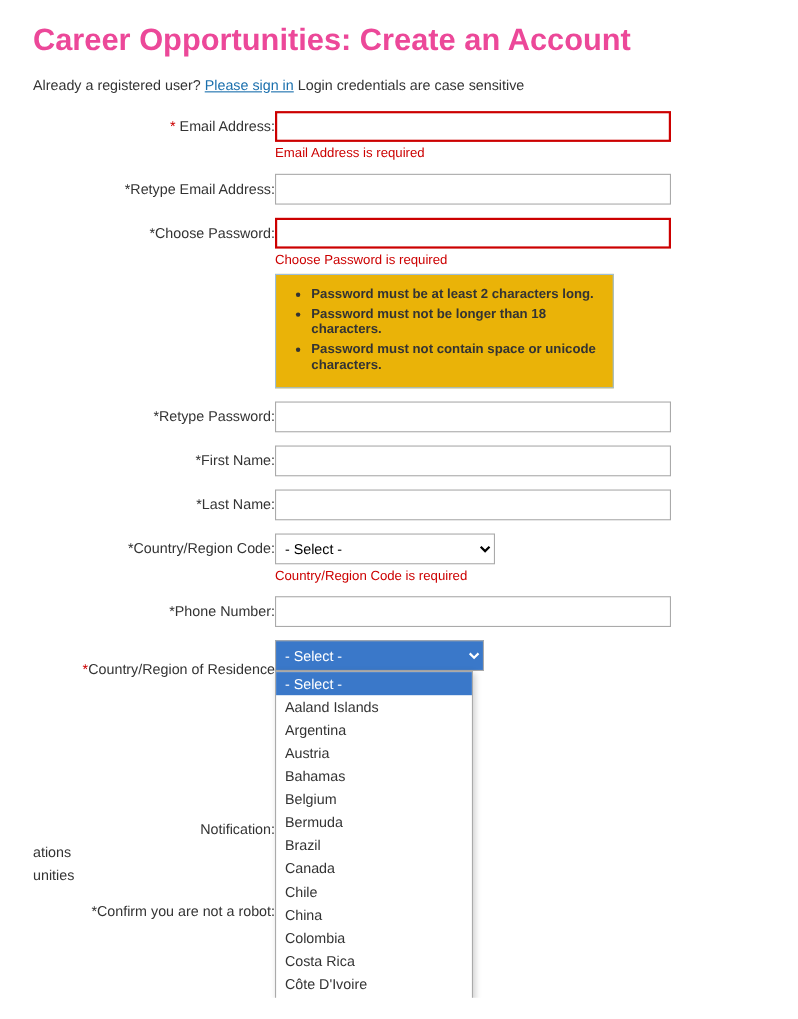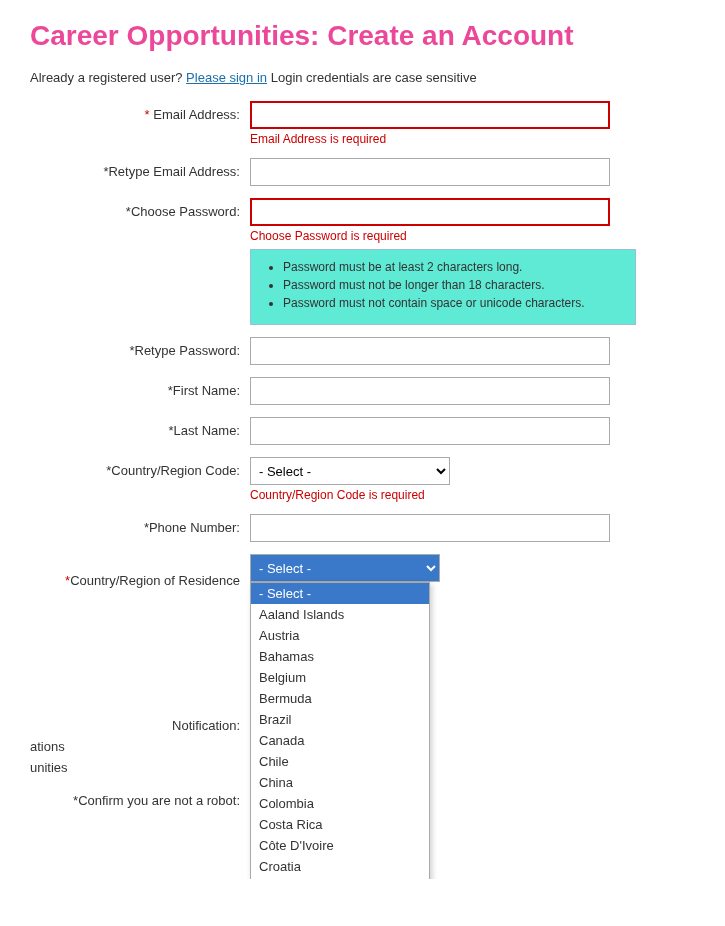--- a/index.html
+++ b/index.html
@@ -27,21 +27,20 @@
     }
     .form-row {
       display: flex;
       align-items: flex-start;
       margin-bottom: 12px;
     }
     .form-label {
       text-align: right;
       width: 220px;
       min-width: 220px;
-      padding-right: 10px;
       padding-top: 6px;
       font-size: 13px;
       color: #333;
     }
     .form-field {
       flex: 1;
       display: flex;
       flex-direction: column;
     }
     input[type="text"],
@@ -55,27 +54,28 @@
     }
     input.error-border {
       border: 2px solid #c00;
     }
     .error-msg {
       color: #c00;
       font-size: 12px;
       margin-top: 3px;
     }
     .password-hint {
-      background: #5eead4;
+      background: #eab308;
       border: 1px solid #9bbedd;
       padding: 10px 14px;
       margin-top: 6px;
-      width: 386px;
+      width: 308px;
       font-size: 12px;
       color: #333;
+      font-weight: bold;
     }
     .password-hint ul {
       padding-left: 18px;
     }
     .password-hint li {
       margin-bottom: 4px;
     }
     select.form-select {
       width: 200px;
       height: 28px;
@@ -216,20 +216,21 @@
   </div>
   <div class="form-field">
     <div class="dropdown-container">
       <select class="form-select" style="background:#3a78c9;color:#fff;width:190px;">
         <option>- Select -</option>
       </select>
       
       <div class="dropdown-open">
         <div class="dd-item selected">- Select -</div>
         <div class="dd-item">Aaland Islands</div>
+        <div class="dd-item">Argentina</div>
         <div class="dd-item">Austria</div>
         <div class="dd-item">Bahamas</div>
         <div class="dd-item">Belgium</div>
         <div class="dd-item">Bermuda</div>
         <div class="dd-item">Brazil</div>
         <div class="dd-item">Canada</div>
         <div class="dd-item">Chile</div>
         <div class="dd-item">China</div>
         <div class="dd-item">Colombia</div>
         <div class="dd-item">Costa Rica</div>

